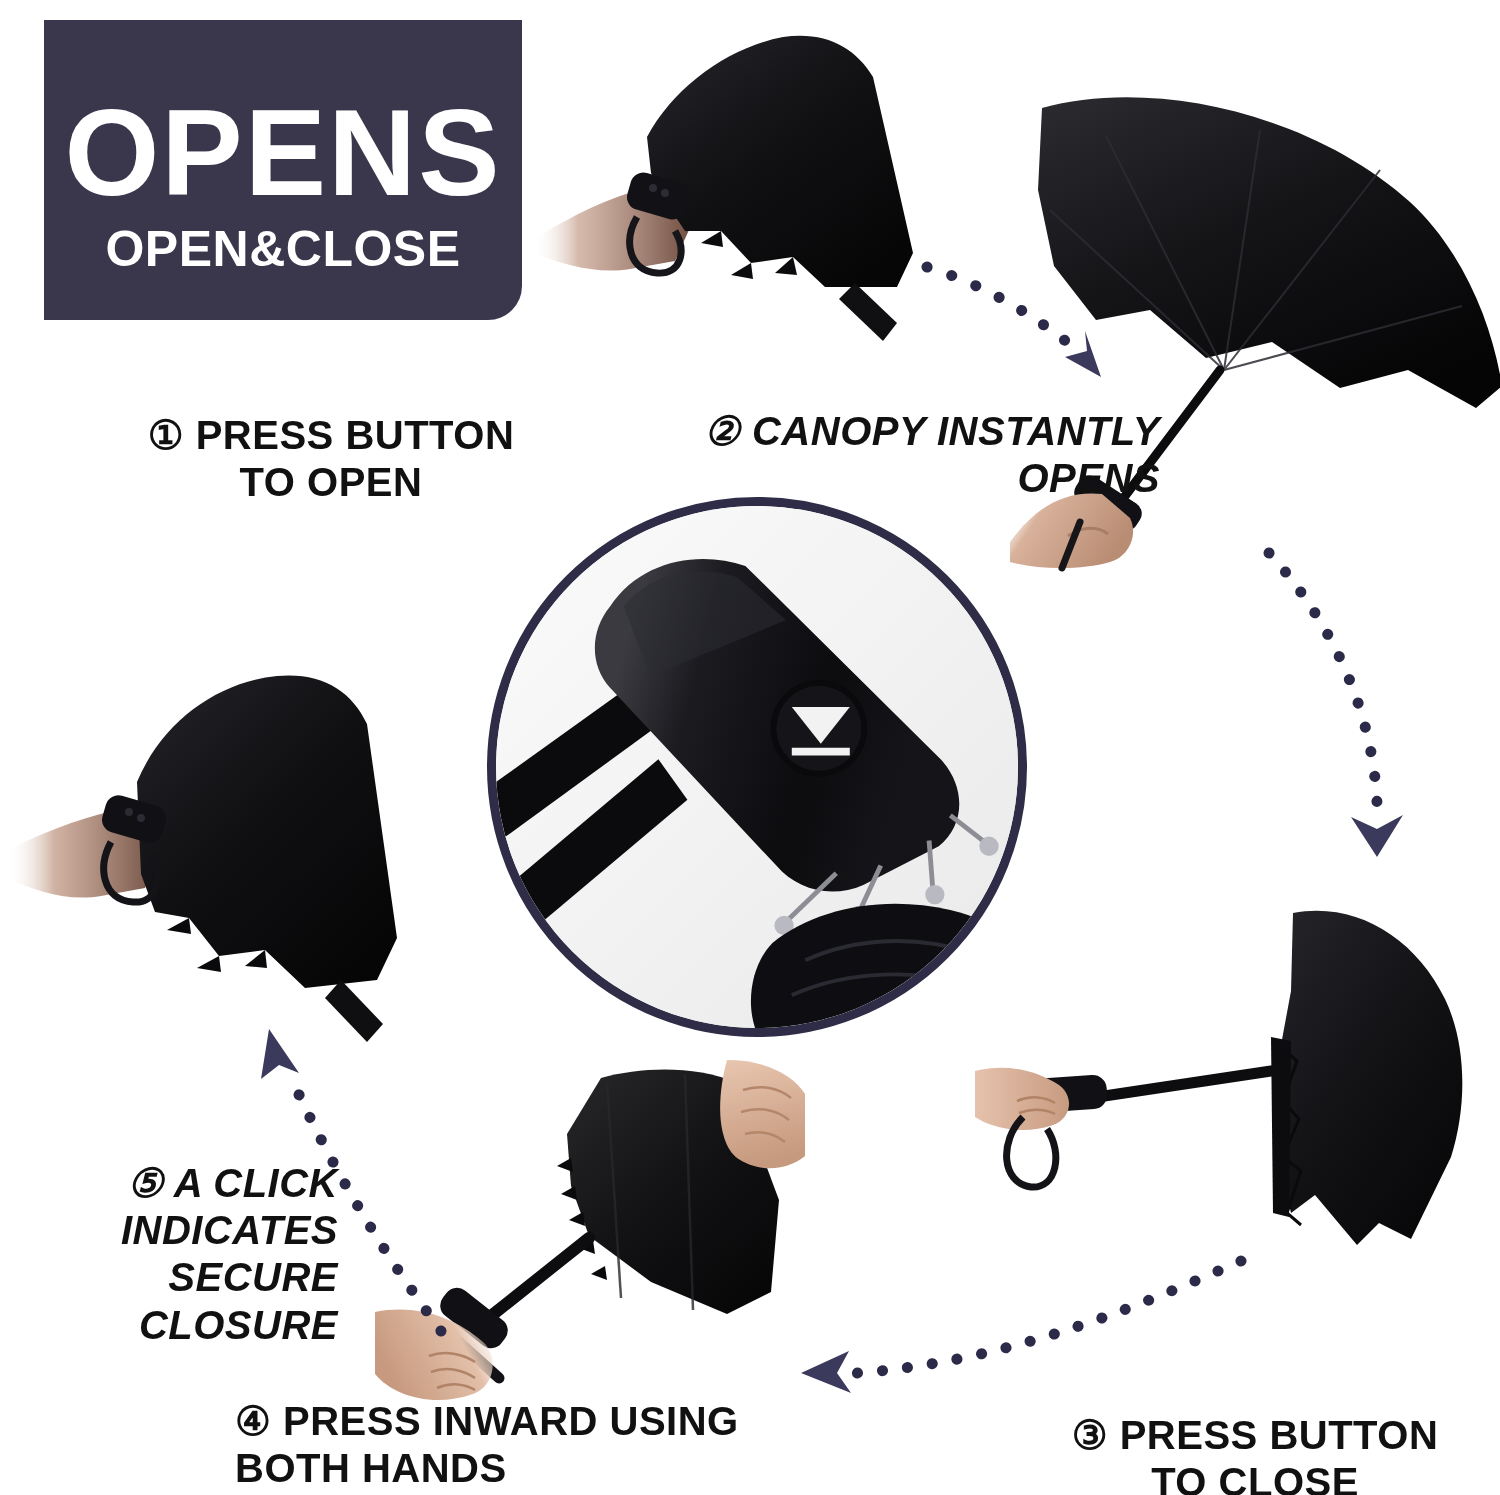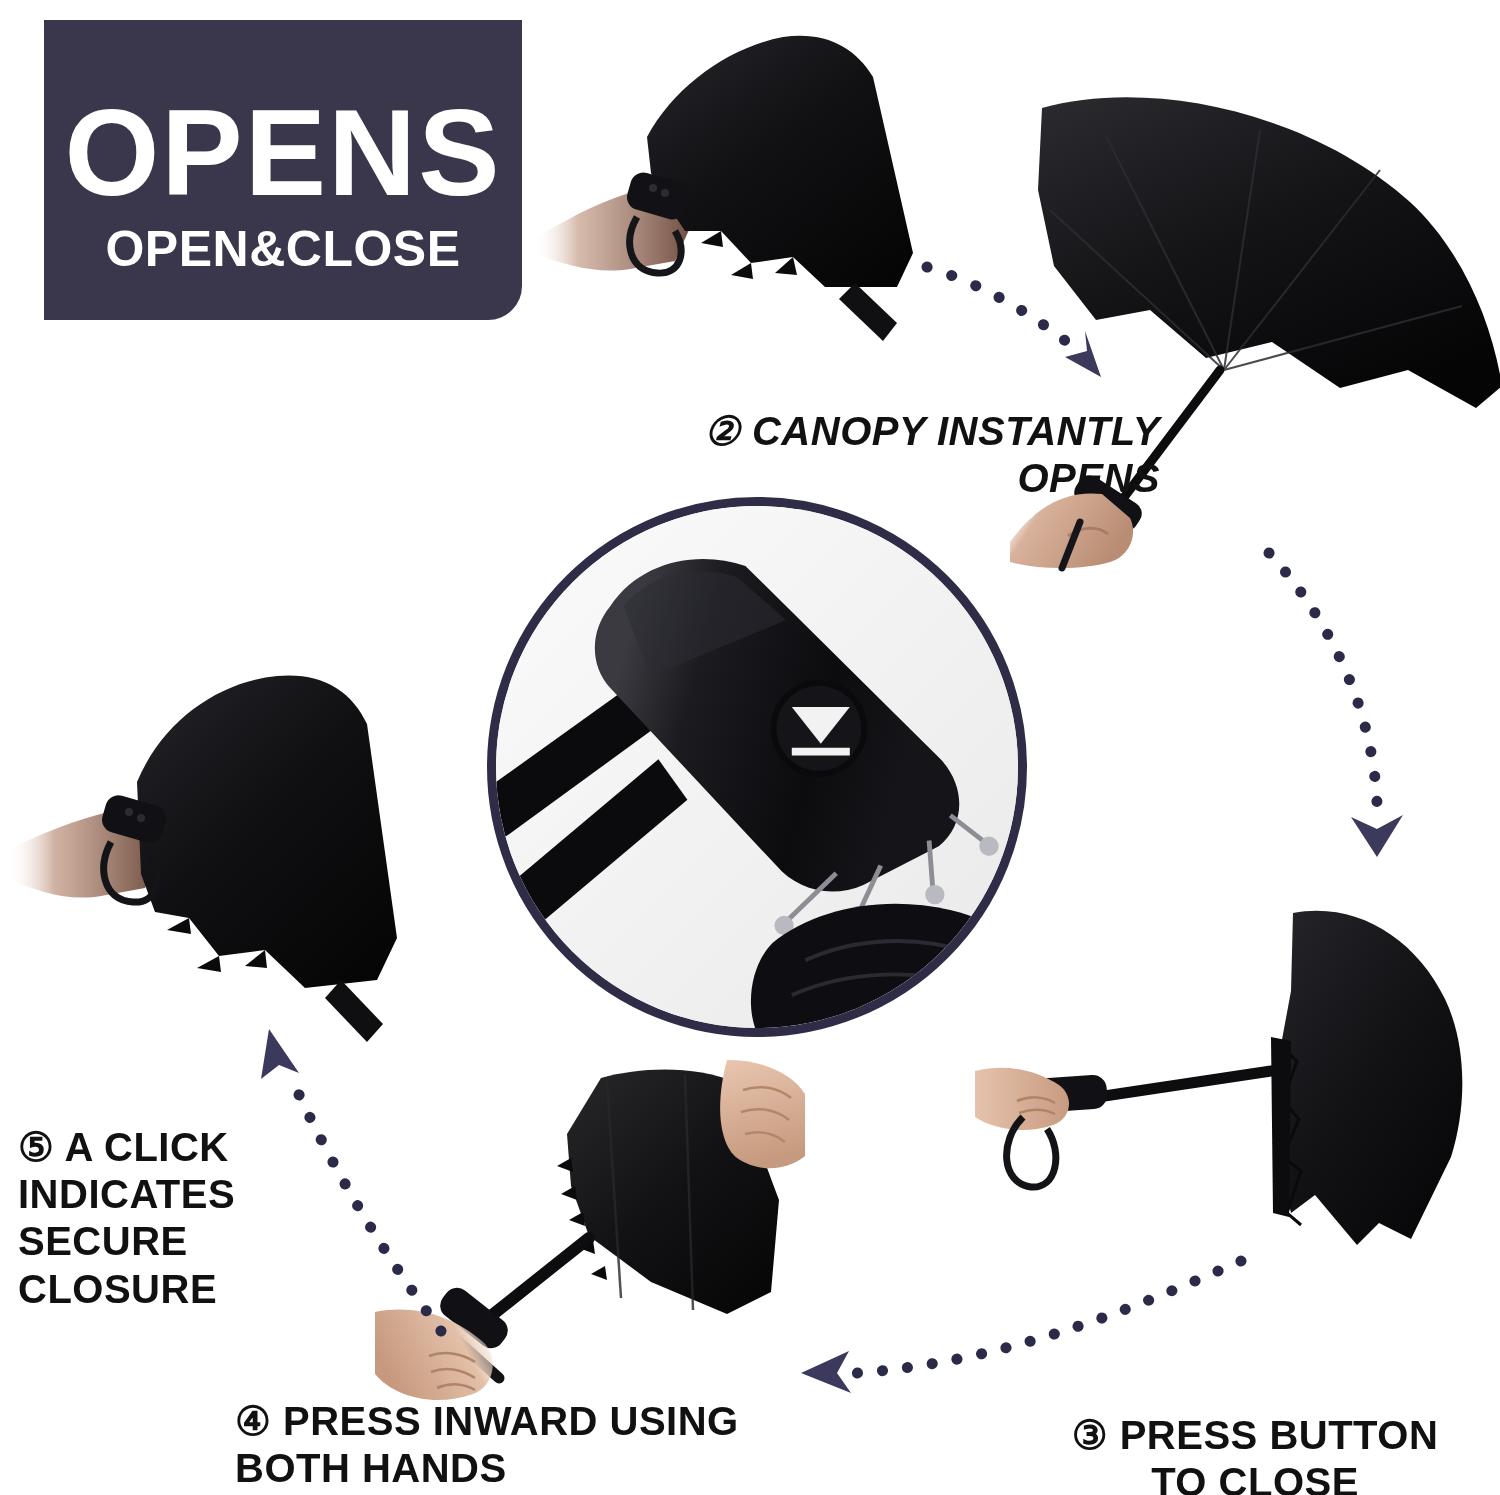--- a/index.html
+++ b/index.html
@@ -56,21 +56,21 @@
     font-size: 40px;
     font-weight: bold;
     line-height: 1.18;
     letter-spacing: 0.5px;
     white-space: pre-line;
   }
   .cap1 { left: 96px;  top: 412px; width: 470px; text-align: center; }
   .cap2 { left: 660px; top: 408px; width: 500px; text-align: right; font-style: italic; }
   .cap3 { left: 1020px; top: 1412px; width: 470px; text-align: center; }
   .cap4 { left: 235px; top: 1398px; width: 545px; }
-  .cap5 { left: 18px;  top: 1124px; width: 320px; text-align: left; }
+  .cap5 { left: 18px;  top: 1160px; width: 320px; text-align: right; font-style: italic; }
 
   
   .inset-circle {
     position: absolute;
     left: 487px;
     top: 497px;
     width: 540px;
     height: 540px;
     border-radius: 50%;
     border: 9px solid #2e2c46;
@@ -391,20 +391,22 @@
     </svg>
   </div>
 
   <div class="arrow ar45">
     <svg viewBox="0 0 210 340" xmlns="http://www.w3.org/2000/svg">
       <path d="M196 316 C140 240 90 160 44 58" stroke="#2b2a48" stroke-width="11" fill="none" stroke-linecap="round" stroke-dasharray="0.1 25"></path>
       <path d="M24 14 L54 58 L34 50 L16 64 Z" fill="#3b3a5c"></path>
     </svg>
   </div>
 
+  <div class="caption cap1">① PRESS BUTTON
+TO OPEN</div>
   <div class="caption cap2">② CANOPY INSTANTLY
 OPENS</div>
   <div class="caption cap3">③ PRESS BUTTON
 TO CLOSE</div>
   <div class="caption cap4">④ PRESS INWARD USING
 BOTH HANDS</div>
   <div class="caption cap5">⑤ A CLICK
 INDICATES
 SECURE
 CLOSURE</div>

